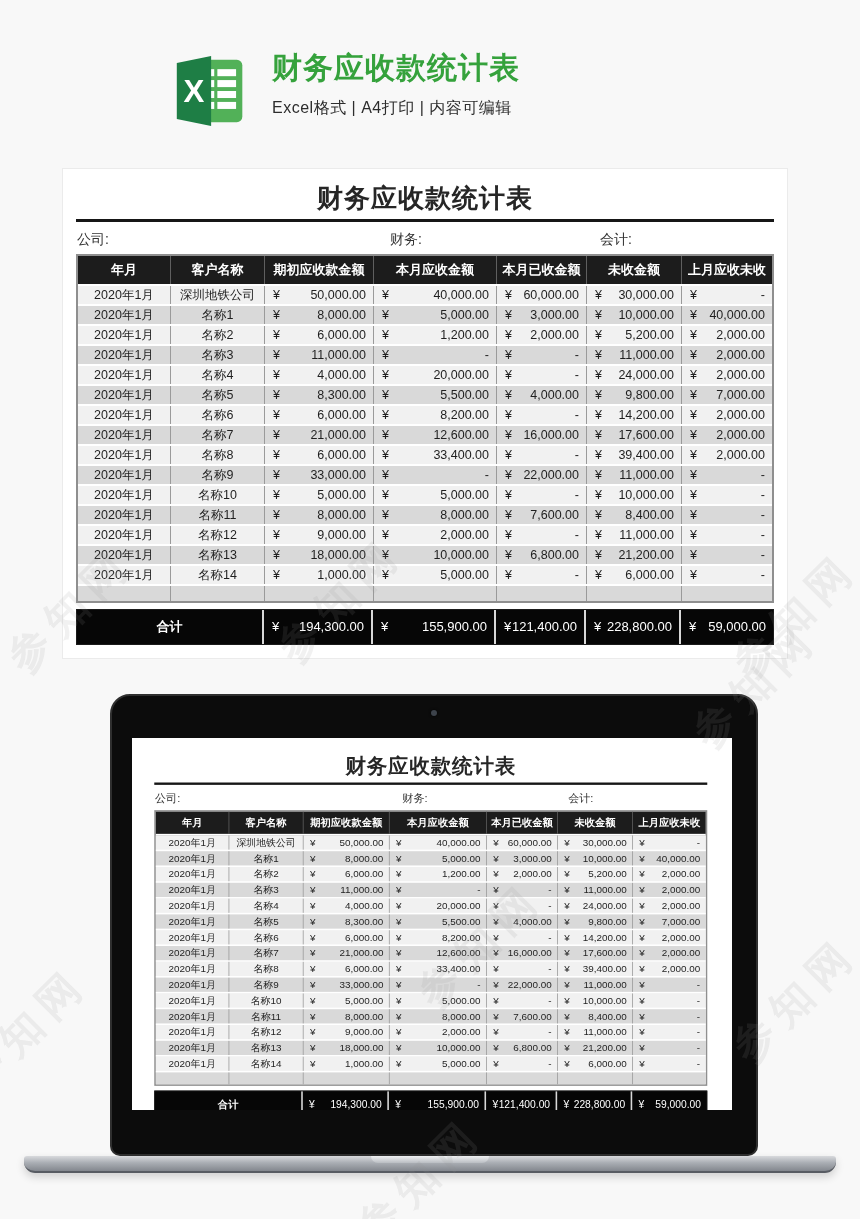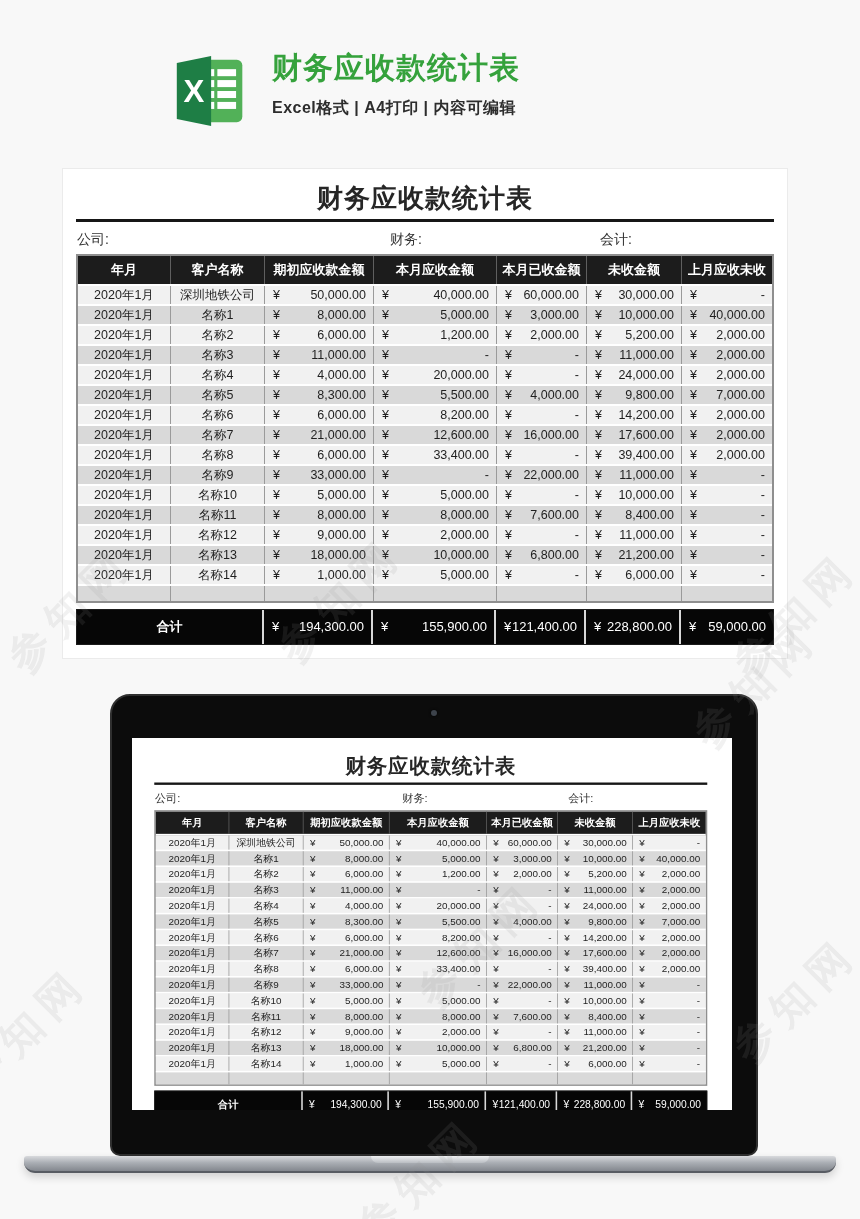--- a/index.html
+++ b/index.html
@@ -4,21 +4,21 @@
 <style>
   html,body{margin:0;padding:0;}
   .page{position:relative;width:860px;height:1219px;background:#f8f8f8;overflow:hidden;
         font-family:"Liberation Sans","DejaVu Sans",sans-serif;}
 
   
   .top{position:absolute;left:0;top:0;width:860px;height:150px;}
   .excel-icon{position:absolute;left:168px;top:52px;width:80px;height:78px;}
   .ttl-wrap{position:absolute;left:272px;top:50px;}
   .ttl{font-size:30px;font-weight:bold;color:#35a23c;letter-spacing:1px;line-height:36px;}
-  .sub{margin-top:12px;font-size:16px;font-weight:bold;color:#2d2d2d;letter-spacing:0.5px;}
+  .sub{margin-top:12px;font-size:16px;font-weight:normal;color:#2d2d2d;letter-spacing:0.5px;}
 
   
   .main-card-pos{position:absolute;left:62px;top:168px;}
   .card{position:relative;width:726px;background:#ffffff;border:1px solid #ebebeb;
         box-sizing:border-box;padding-bottom:13px;}
   .sheet-title{padding-top:12px;height:34px;text-align:center;font-size:26px;font-weight:bold;color:#262626;letter-spacing:1px;}
   .rule{margin:4px 13px 0 13px;height:3px;background:#161616;}
   .meta{position:relative;height:32px;font-size:14px;color:#333;}
   .meta span{position:absolute;top:9px;}
   .meta .m1{left:14px;} .meta .m2{left:327px;} .meta .m3{left:537px;}

